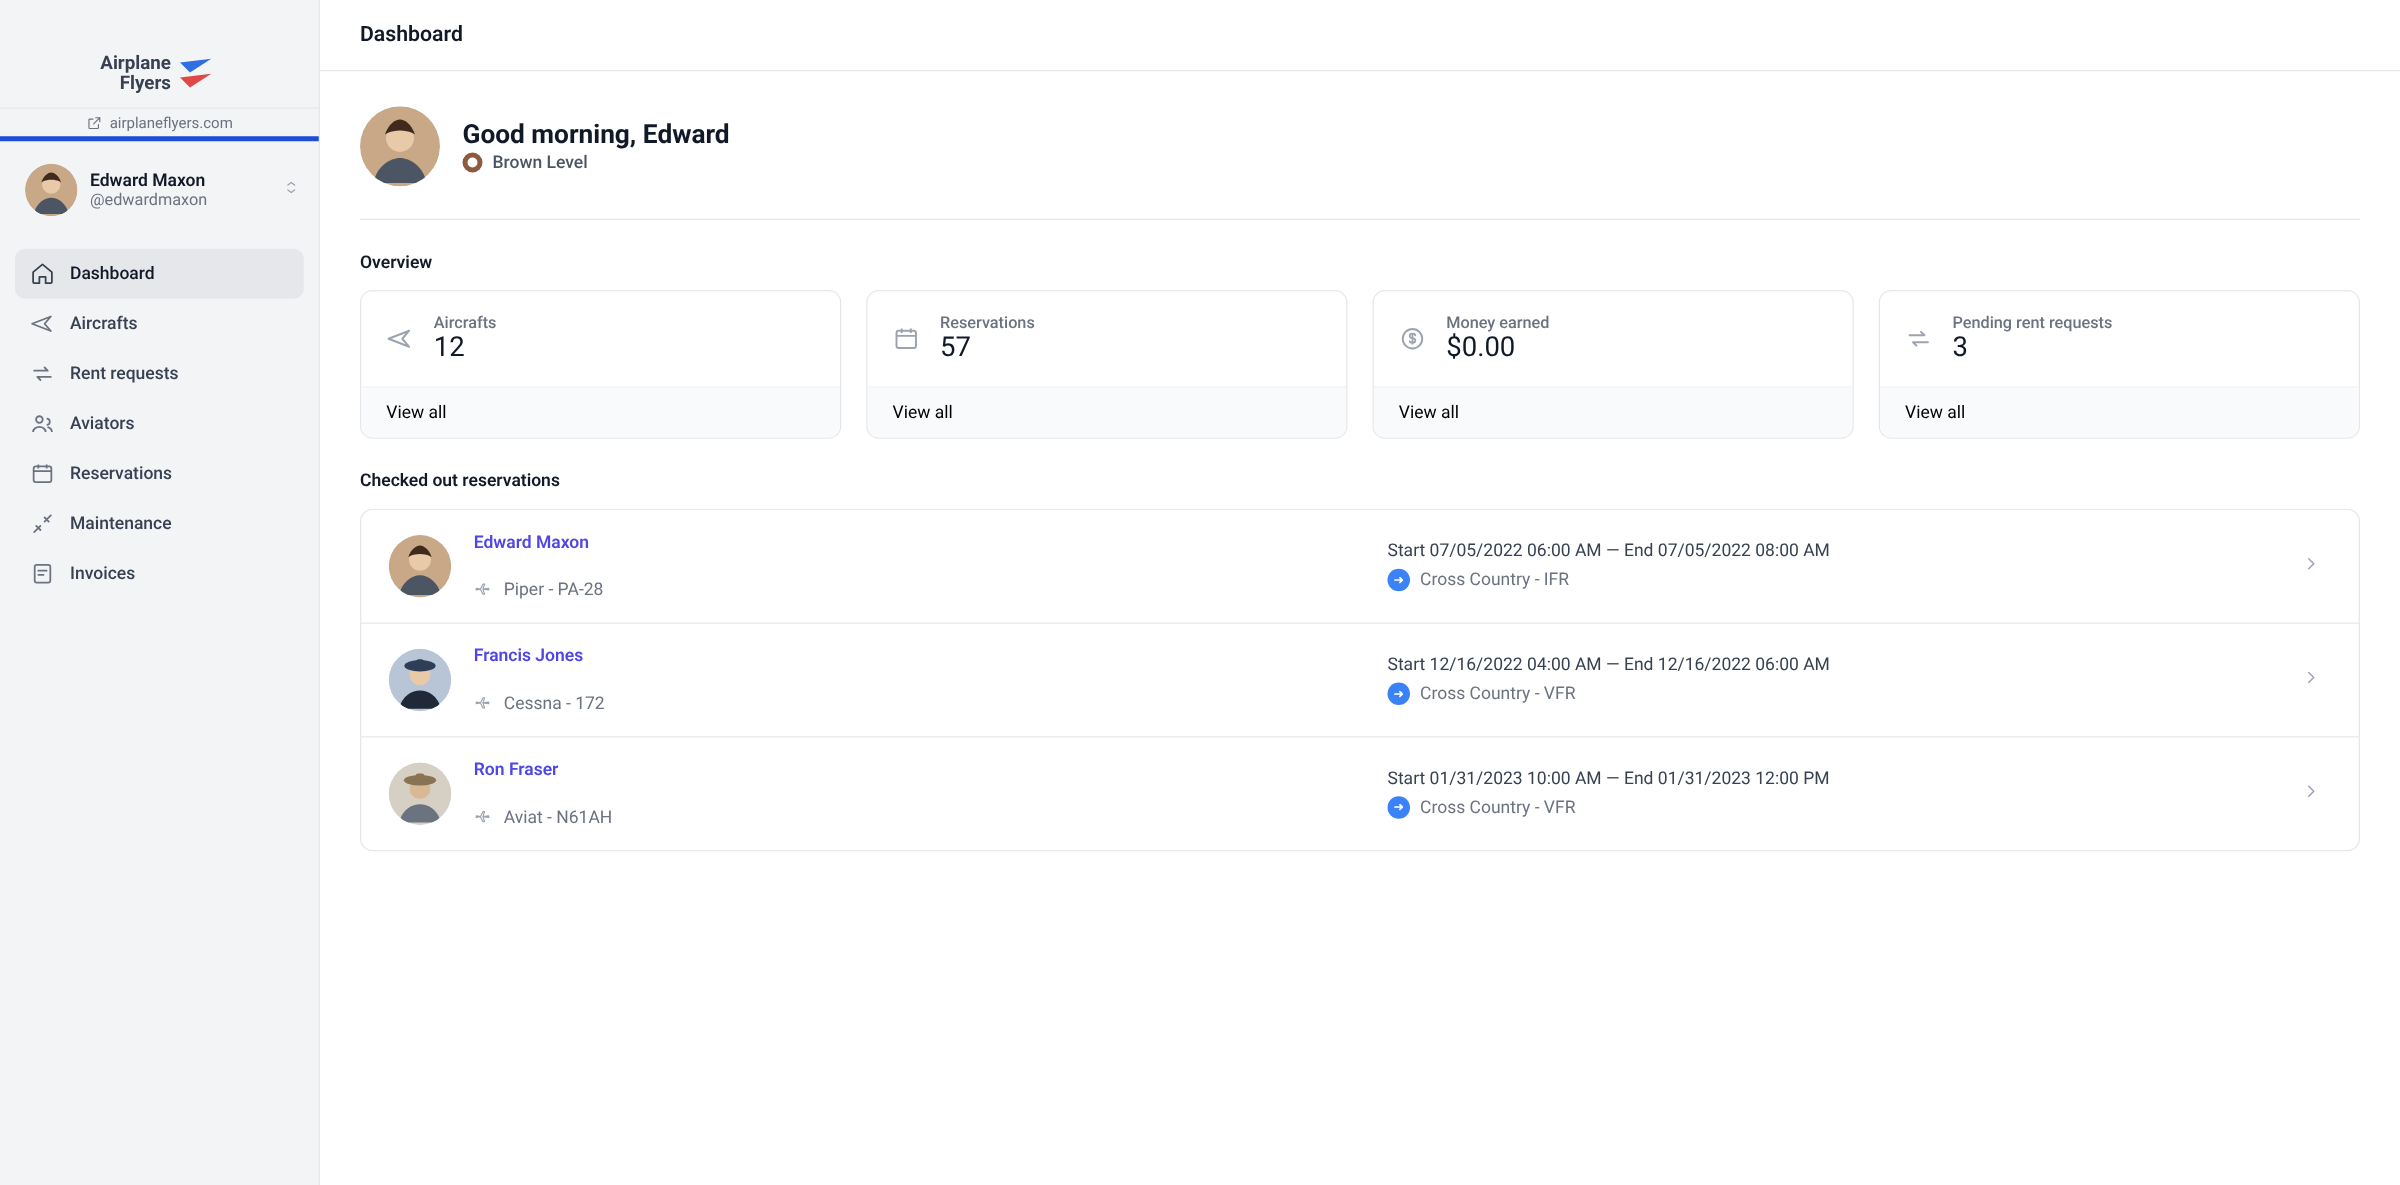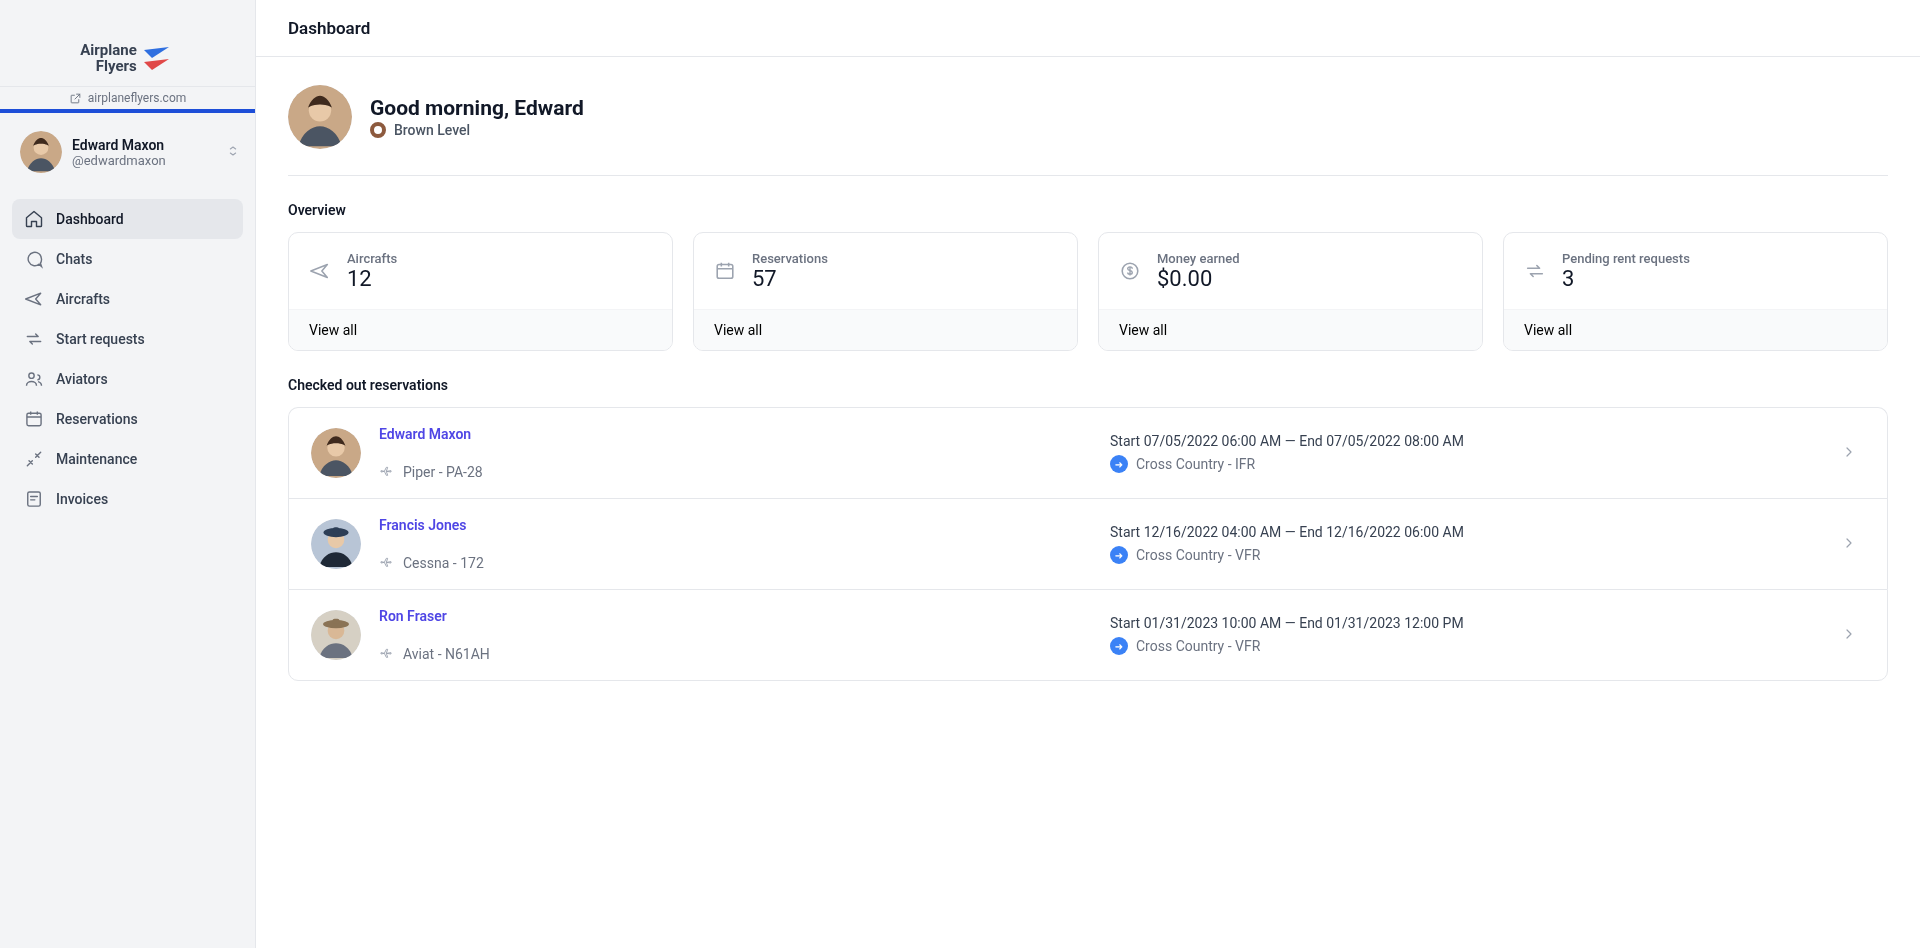--- a/index.html
+++ b/index.html
@@ -242,40 +242,32 @@
         <span class="nav-icon">
           <svg width="20" height="20" viewBox="0 0 24 24">
             <use href="#i-home"></use>
           </svg>
         </span>
         <span>Dashboard</span>
       </a>
       <a class="nav-item">
         <span class="nav-icon">
           <svg width="20" height="20" viewBox="0 0 24 24">
-            <use href="#i-chat"></use>
-          </svg>
-        </span>
-        <span>Chats</span>
-      </a>
-      <a class="nav-item">
-        <span class="nav-icon">
-          <svg width="20" height="20" viewBox="0 0 24 24">
             <use href="#i-plane"></use>
           </svg>
         </span>
         <span>Aircrafts</span>
       </a>
       <a class="nav-item">
         <span class="nav-icon">
           <svg width="20" height="20" viewBox="0 0 24 24">
             <use href="#i-swap"></use>
           </svg>
         </span>
-        <span>Start requests</span>
+        <span>Rent requests</span>
       </a>
       <a class="nav-item">
         <span class="nav-icon">
           <svg width="20" height="20" viewBox="0 0 24 24">
             <use href="#i-users"></use>
           </svg>
         </span>
         <span>Aviators</span>
       </a>
       <a class="nav-item">

